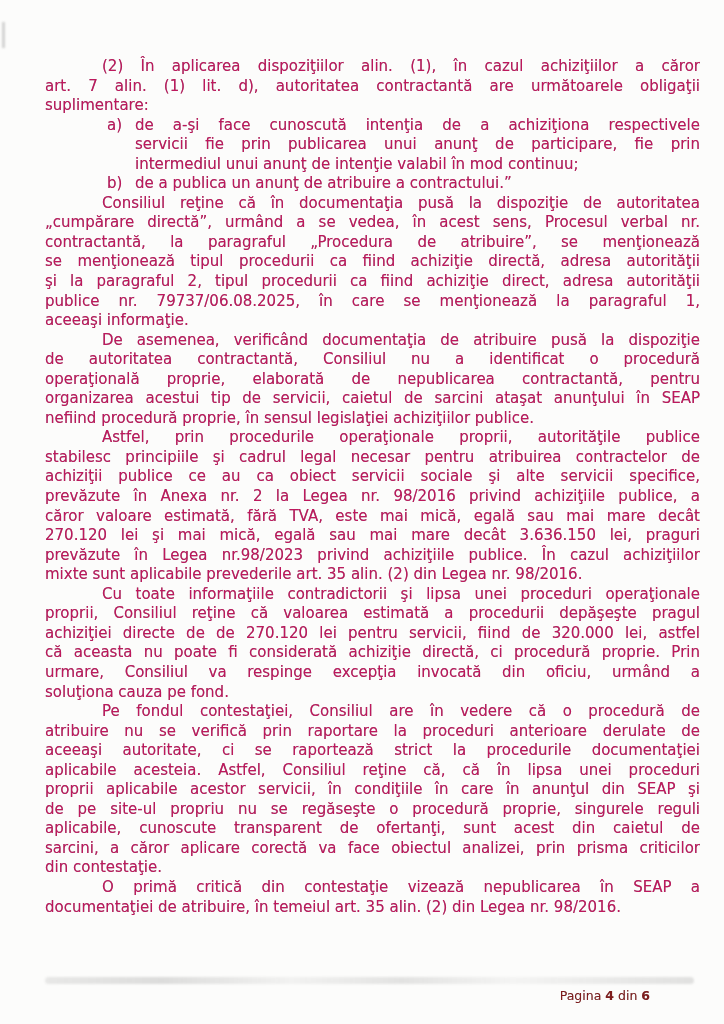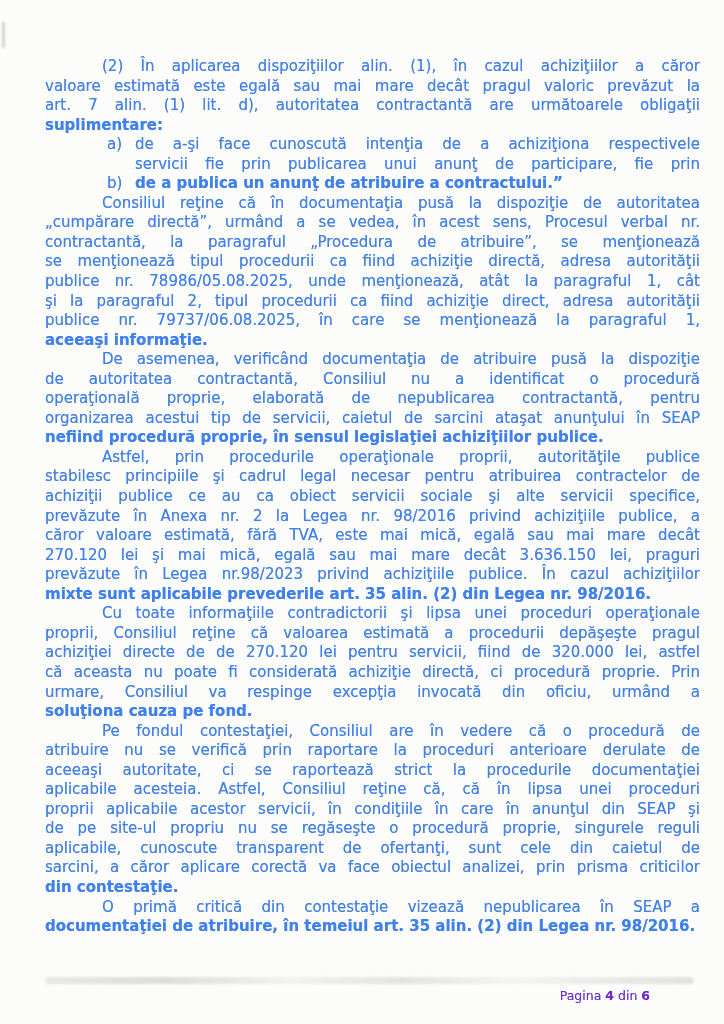--- a/index.html
+++ b/index.html
@@ -13,45 +13,45 @@
     position: relative;
     width: 724px; height: 1024px;
     background: #fcfcfb;
   }
   .content {
     position: absolute;
     left: 45px; top: 57px;
     width: 655px;
     font-size: 15px;
     line-height: 19.55px;
-    color: #3b82f6;
+    color: #be185d;
     text-shadow: 0 0 0.4px rgba(40,40,40,0.45);
   }
   .para { margin: 0; }
   .line {
     text-align: justify;
     text-align-last: justify;
     white-space: normal;
   }
-  .line.last { text-align-last: left; font-weight: bold; }
+  .line.last { text-align-last: left; }
   .para.body .line.first { text-indent: 57px; }
   .para.list {
     position: relative;
     margin-left: 90px;
   }
   .para.list .marker {
     position: absolute;
     left: -28px; top: 0;
   }
   .footer {
     position: absolute;
     top: 988px;
     right: 74px;
     font-size: 12.5px;
-    color: #6d28d9;
+    color: #7f1d1d;
     text-shadow: 0 0 0.4px rgba(40,40,40,0.4);
   }
   .footer .bold { font-weight: bold; }
   .scan-streak {
     position: absolute;
     left: 45px; right: 30px;
     top: 977px; height: 7px;
     background: linear-gradient(90deg,
       rgba(60,60,60,0.10) 0%,
       rgba(60,60,60,0.16) 18%,
@@ -71,39 +71,38 @@
   }
 </style>
 </head>
 <body>
 
 <div class="page">
   <div class="scan-speck"></div>
   <div class="content">
       <div class="para body">
         <div class="line first">(2) În aplicarea dispoziţiilor alin. (1), în cazul achiziţiilor a căror</div>
-        <div class="line">valoare estimată este egală sau mai mare decât pragul valoric prevăzut la</div>
         <div class="line">art. 7 alin. (1) lit. d), autoritatea contractantă are următoarele obligaţii</div>
         <div class="line last">suplimentare:</div>
       </div>
       <div class="para list">
         <span class="marker">a)</span>
         <div class="line first">de a-şi face cunoscută intenţia de a achiziţiona respectivele</div>
         <div class="line">servicii fie prin publicarea unui anunţ de participare, fie prin</div>
+        <div class="line last">intermediul unui anunţ de intenţie valabil în mod continuu;</div>
       </div>
       <div class="para list">
         <span class="marker">b)</span>
         <div class="line first last">de a publica un anunţ de atribuire a contractului.”</div>
       </div>
       <div class="para body">
         <div class="line first">Consiliul reţine că în documentaţia pusă la dispoziţie de autoritatea</div>
         <div class="line">„cumpărare directă”, urmând a se vedea, în acest sens, Procesul verbal nr.</div>
         <div class="line">contractantă, la paragraful „Procedura de atribuire”, se menţionează</div>
         <div class="line">se menţionează tipul procedurii ca fiind achiziţie directă, adresa autorităţii</div>
-        <div class="line">publice nr. 78986/05.08.2025, unde menţionează, atât la paragraful 1, cât</div>
         <div class="line">şi la paragraful 2, tipul procedurii ca fiind achiziţie direct, adresa autorităţii</div>
         <div class="line">publice nr. 79737/06.08.2025, în care se menţionează la paragraful 1,</div>
         <div class="line last">aceeaşi informaţie.</div>
       </div>
       <div class="para body">
         <div class="line first">De asemenea, verificând documentaţia de atribuire pusă la dispoziţie</div>
         <div class="line">de autoritatea contractantă, Consiliul nu a identificat o procedură</div>
         <div class="line">operaţională proprie, elaborată de nepublicarea contractantă, pentru</div>
         <div class="line">organizarea acestui tip de servicii, caietul de sarcini ataşat anunţului în SEAP</div>
         <div class="line last">nefiind procedură proprie, în sensul legislaţiei achiziţiilor publice.</div>
@@ -126,21 +125,21 @@
         <div class="line">urmare, Consiliul va respinge excepţia invocată din oficiu, urmând a</div>
         <div class="line last">soluţiona cauza pe fond.</div>
       </div>
       <div class="para body">
         <div class="line first">Pe fondul contestaţiei, Consiliul are în vedere că o procedură de</div>
         <div class="line">atribuire nu se verifică prin raportare la proceduri anterioare derulate de</div>
         <div class="line">aceeaşi autoritate, ci se raportează strict la procedurile documentaţiei</div>
         <div class="line">aplicabile acesteia. Astfel, Consiliul reţine că, că în lipsa unei proceduri</div>
         <div class="line">proprii aplicabile acestor servicii, în condiţiile în care în anunţul din SEAP şi</div>
         <div class="line">de pe site-ul propriu nu se regăseşte o procedură proprie, singurele reguli</div>
-        <div class="line">aplicabile, cunoscute transparent de ofertanţi, sunt cele din caietul de</div>
+        <div class="line">aplicabile, cunoscute transparent de ofertanţi, sunt acest din caietul de</div>
         <div class="line">sarcini, a căror aplicare corectă va face obiectul analizei, prin prisma criticilor</div>
         <div class="line last">din contestaţie.</div>
       </div>
       <div class="para body">
         <div class="line first">O primă critică din contestaţie vizează nepublicarea în SEAP a</div>
         <div class="line last">documentaţiei de atribuire, în temeiul art. 35 alin. (2) din Legea nr. 98/2016.</div>
       </div>
     </div>
   <div class="scan-streak"></div>
   <div class="footer"><span class="">Pagina </span><span class="bold">4</span><span class=""> din </span><span class="bold">6</span></div>

